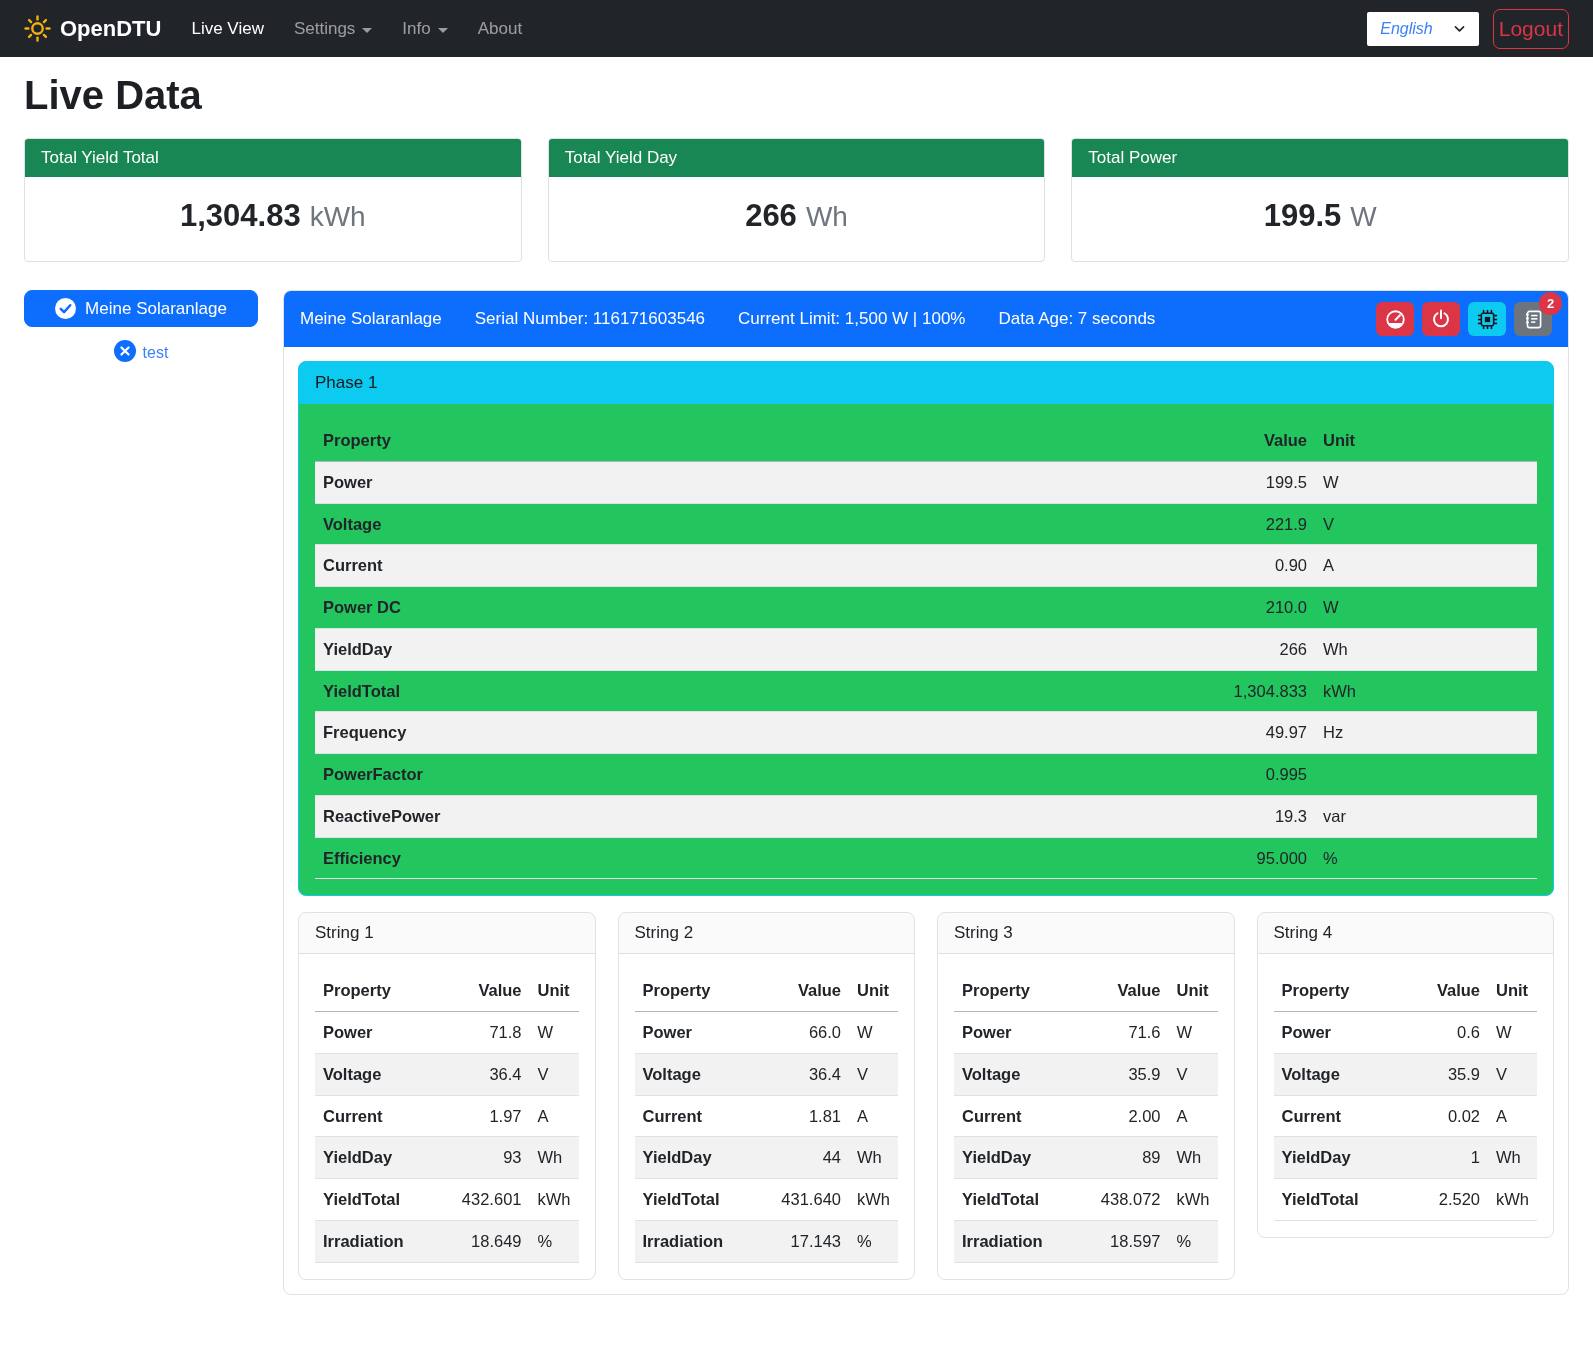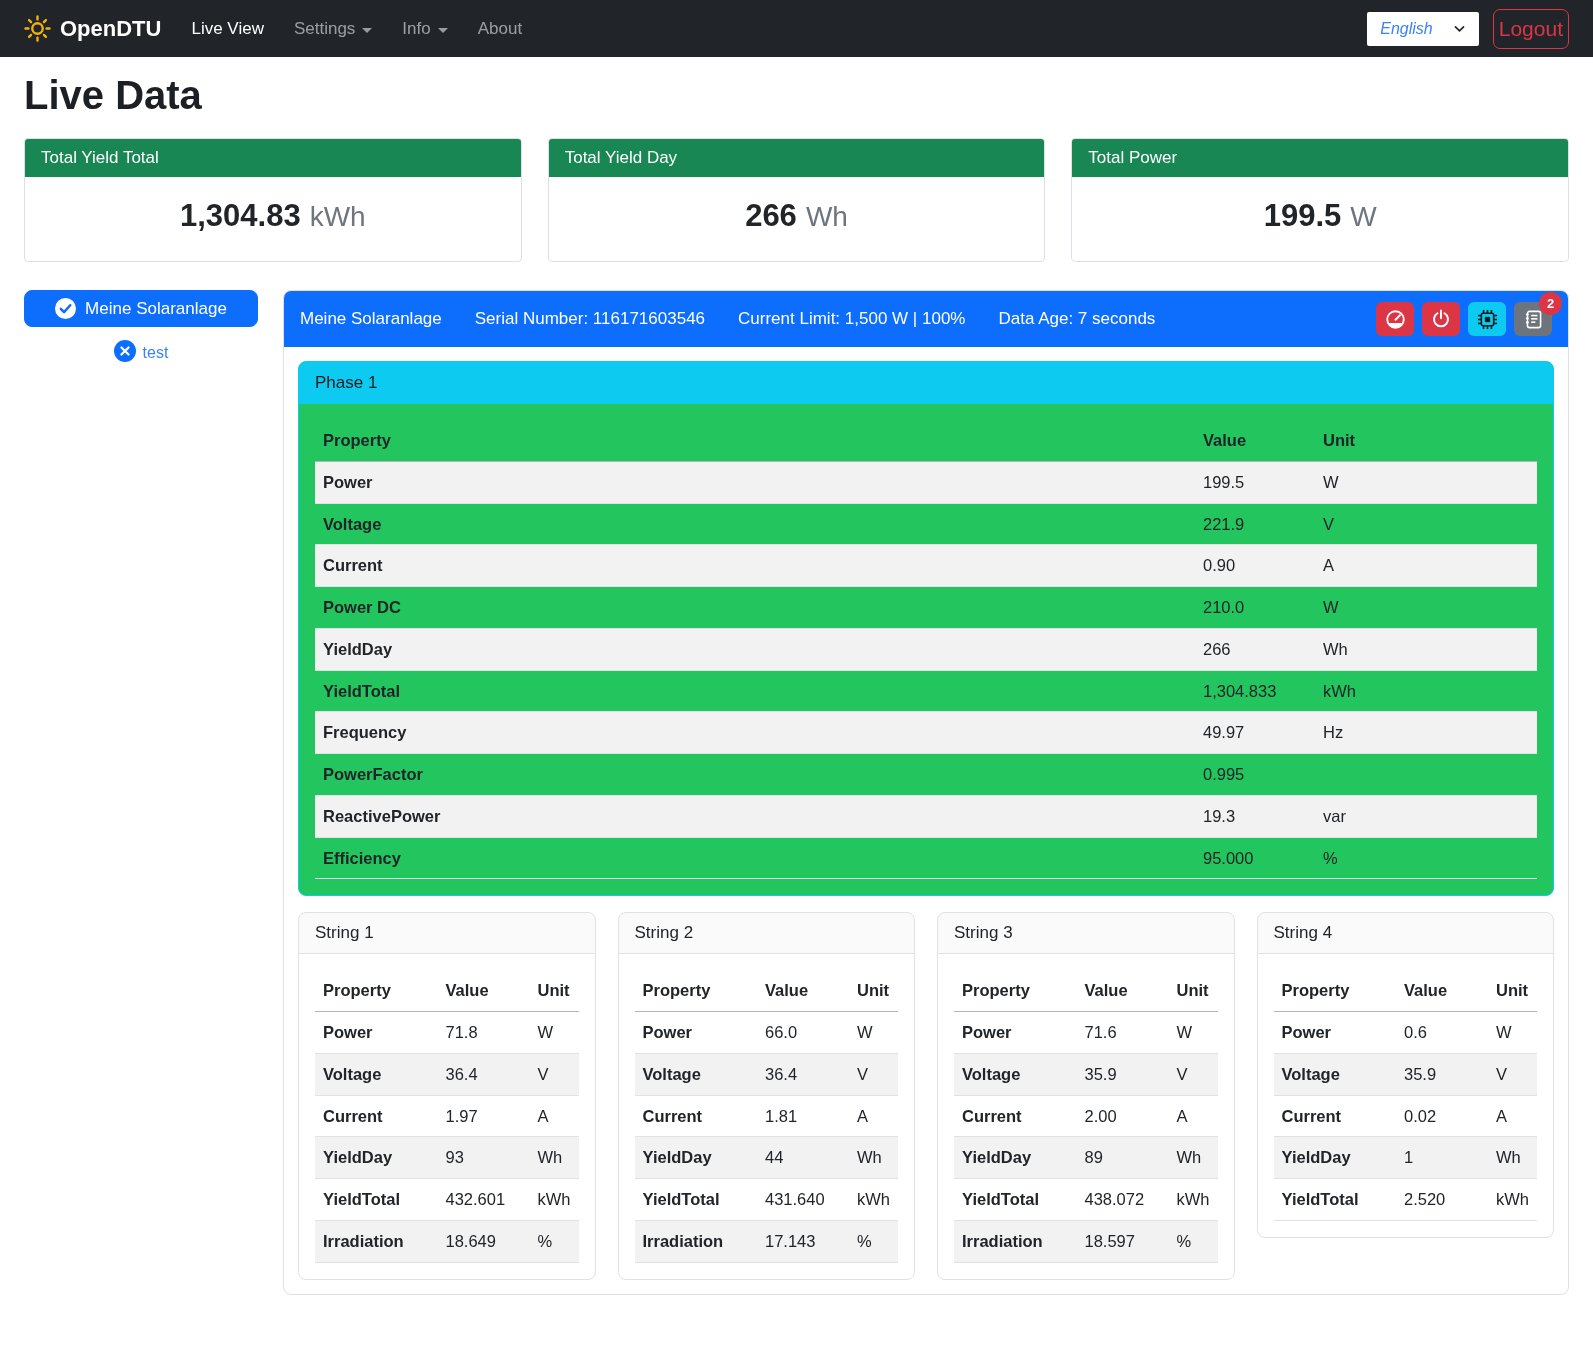--- a/index.html
+++ b/index.html
@@ -86,21 +86,21 @@
   
   .phase-card { border: 1px solid #0dcaf0; border-radius: 8px; margin-bottom: 16px; background: #22c55e; }
   .phase-header { background: #0dcaf0; color: #14191d; padding: 11px 16px; font-size: 17px; border-radius: 7px 7px 0 0; }
   .phase-body { padding: 16px 16px 0; }
 
   
   table { width: 100%; border-collapse: collapse; font-size: 16.5px; margin-bottom: 16px; }
   th, td { padding: 8px; border-bottom: 1px solid #dee2e6; line-height: 1.5; }
   thead th { border-bottom-color: #b2b6ba; }
   .col-prop { text-align: left; font-weight: 700; }
-  .col-val  { text-align: left; font-weight: 400; }
+  .col-val  { text-align: right; font-weight: 400; }
   .col-unit { text-align: left;  font-weight: 400; }
   thead .col-val, thead .col-unit { font-weight: 700; }
   .phase-table .col-val { width: 120px; }
   .phase-table .col-unit { width: 222px; }
   .string-table .col-val { width: 92px; }
   .string-table .col-unit { width: 48px; }
   .phase-table tbody tr:nth-of-type(odd)  { background: #f2f2f2; }
   .string-table tbody tr:nth-of-type(even) { background: #f2f2f2; }
 
   

